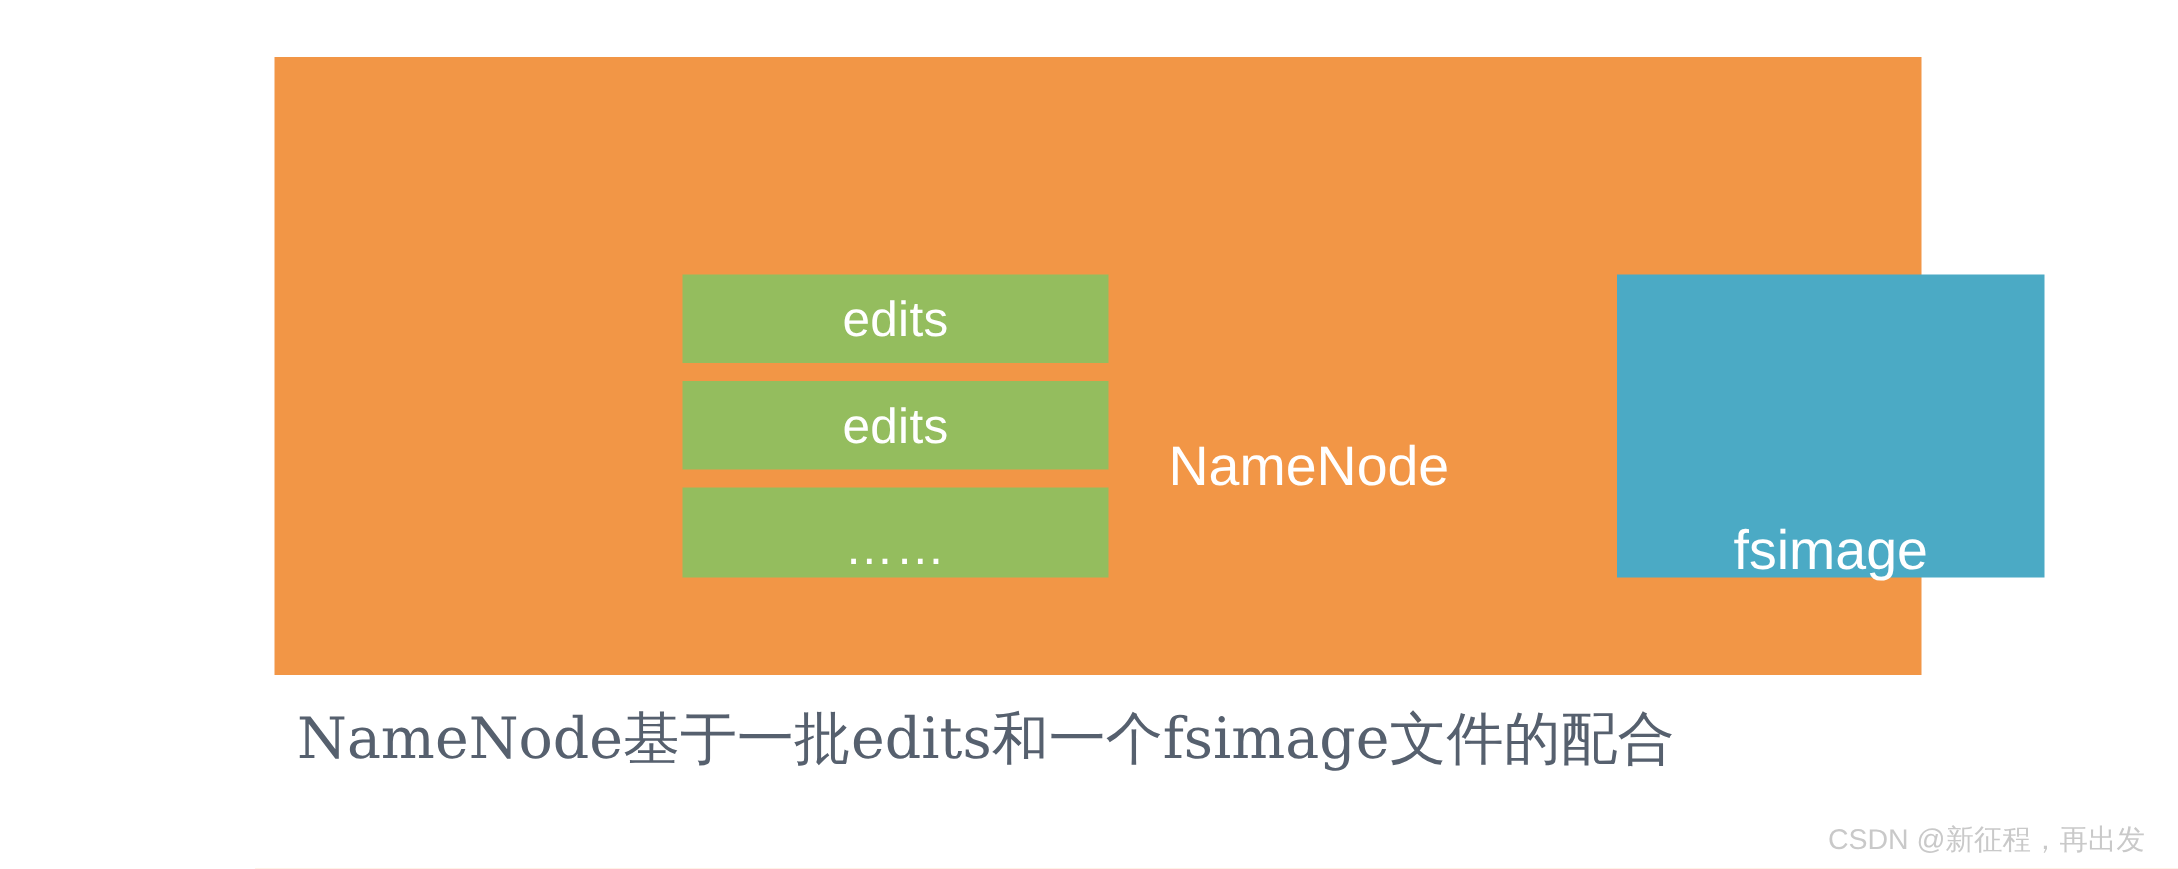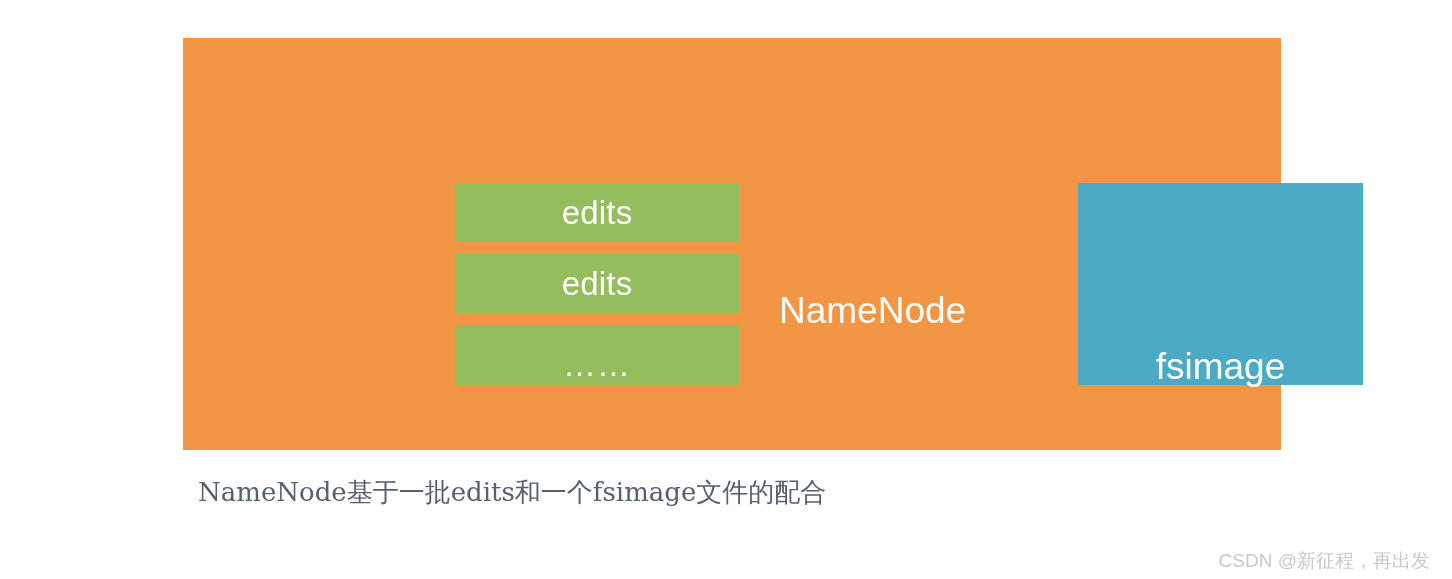--- a/index.html
+++ b/index.html
@@ -110,21 +110,21 @@
   
   #caption {
     position: absolute;
     left: 198px;
     top: 470px;
     width: 1000px;
   }
   .caption-line {
     color: #56606e;
     font-family: "DejaVu Serif", "Liberation Serif", serif;
-    font-size: 26px;
+    font-size: 38px;
     line-height: 44px;
     white-space: nowrap;
   }
 
   
   #watermark {
     position: absolute;
     right: 22px;
     bottom: 6px;
     color: #c9c9c9;

